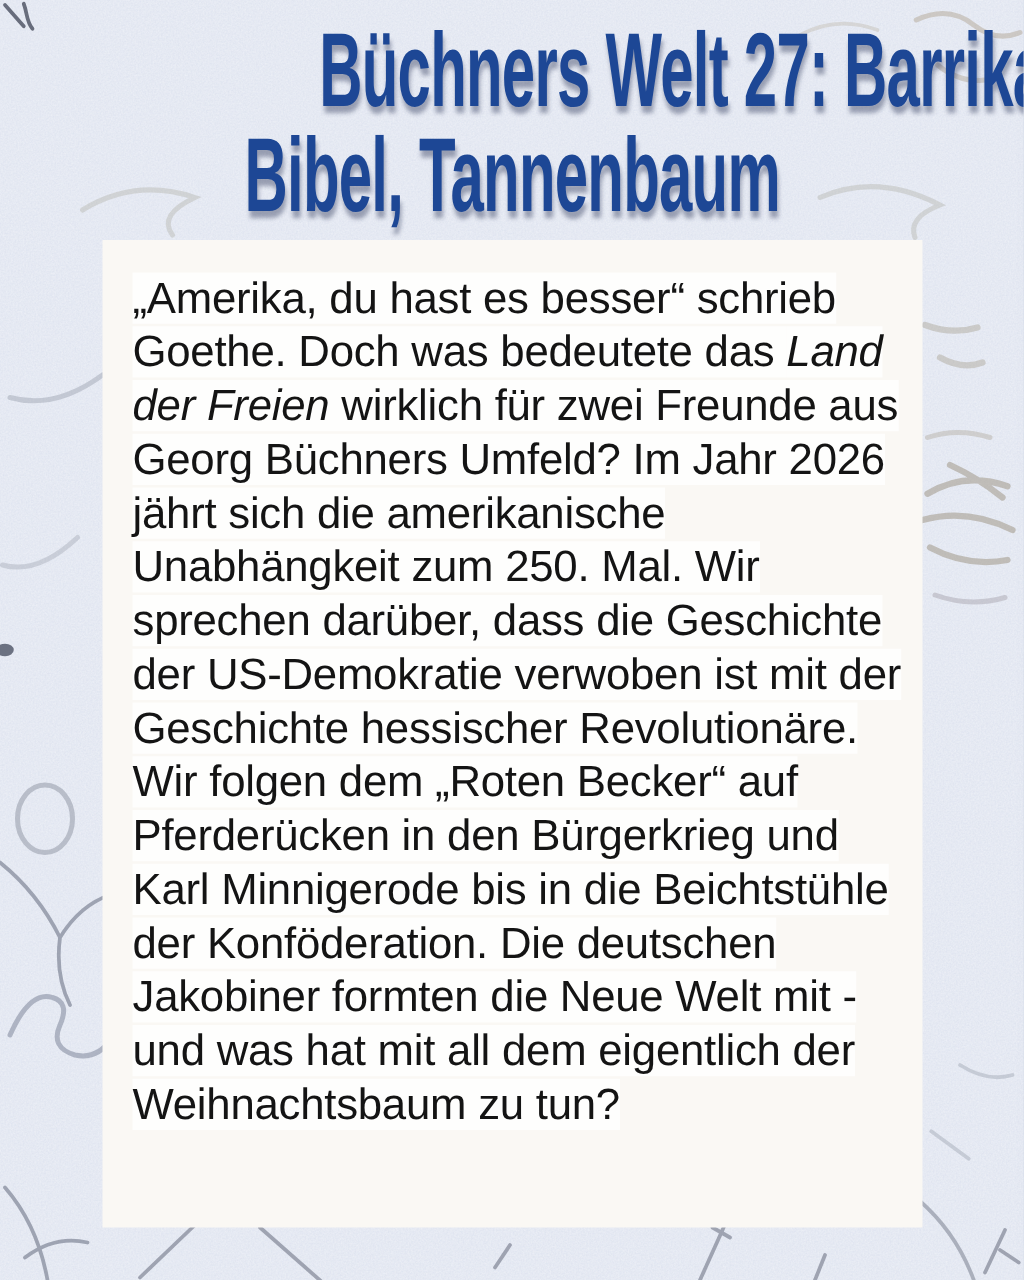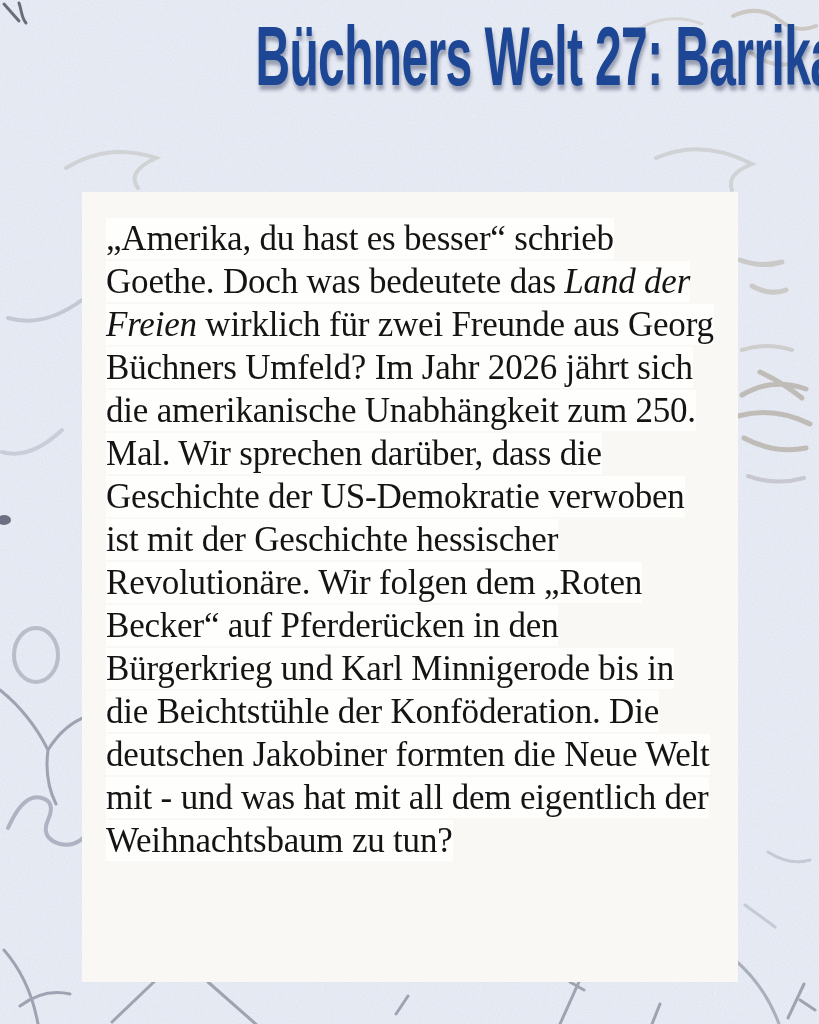--- a/index.html
+++ b/index.html
@@ -31,21 +31,21 @@
   }
   .card{
     position:absolute;
     left:82px;top:192px;width:656px;height:790px;
     background:var(--card,#faf8f4);
     z-index:3;
   }
   .body-text{
     margin:0;
     padding:25px 16px 0 24px;
-    font-family:Liberation Serif, serif;
+    font-family:Liberation Sans, sans-serif;
     font-size:35px;
     line-height:43px;
     letter-spacing:-0.2px;
     color:var(--text,#141414);
   }
   .hl{
     background:rgba(255,255,255,0.82);
     box-decoration-break:clone;
     -webkit-box-decoration-break:clone;
     padding:1px 0;
@@ -102,19 +102,22 @@
       <path d="M396,1014 l12,-18 M560,1024 l18,-40 q6,-16 22,-20 M584,990 l-14,-8" stroke="#6f7585" stroke-width="3" opacity="0.60"></path>
       <path d="M652,1024 l8,-20 M788,1018 l16,-34 M800,1000 l15,10" stroke="#6f7585" stroke-width="3" opacity="0.60"></path>
       <path d="M735,960 q30,26 44,64" stroke="#6f7585" stroke-width="3" opacity="0.50"></path>
     </g>
   </svg>
 
   <header class="title-block">
     <div class="title-line-wrap">
       <span class="title-line">Büchners Welt 27: Barrikaden,</span>
     </div>
+    <div class="title-line-wrap">
+      <span class="title-line">Bibel, Tannenbaum</span>
+    </div>
   </header>
 
   <main class="card">
     <p class="body-text"><span class="hl">„Amerika, du hast es besser“ schrieb Goethe. Doch was bedeutete das </span><em class="hl">Land der Freien</em><span class="hl"> wirklich für zwei Freunde aus Georg Büchners Umfeld? Im Jahr 2026 jährt sich die amerikanische Unabhängkeit zum 250. Mal. Wir sprechen darüber, dass die Geschichte der US-Demokratie verwoben ist mit der Geschichte hessischer Revolutionäre. Wir folgen dem „Roten Becker“ auf Pferderücken in den Bürgerkrieg und Karl Minnigerode bis in die Beichtstühle der Konföderation. Die deutschen Jakobiner formten die Neue Welt mit - und was hat mit all dem eigentlich der Weihnachtsbaum zu tun?</span></p>
   </main>
 
 </div>
 
 </body></html>

